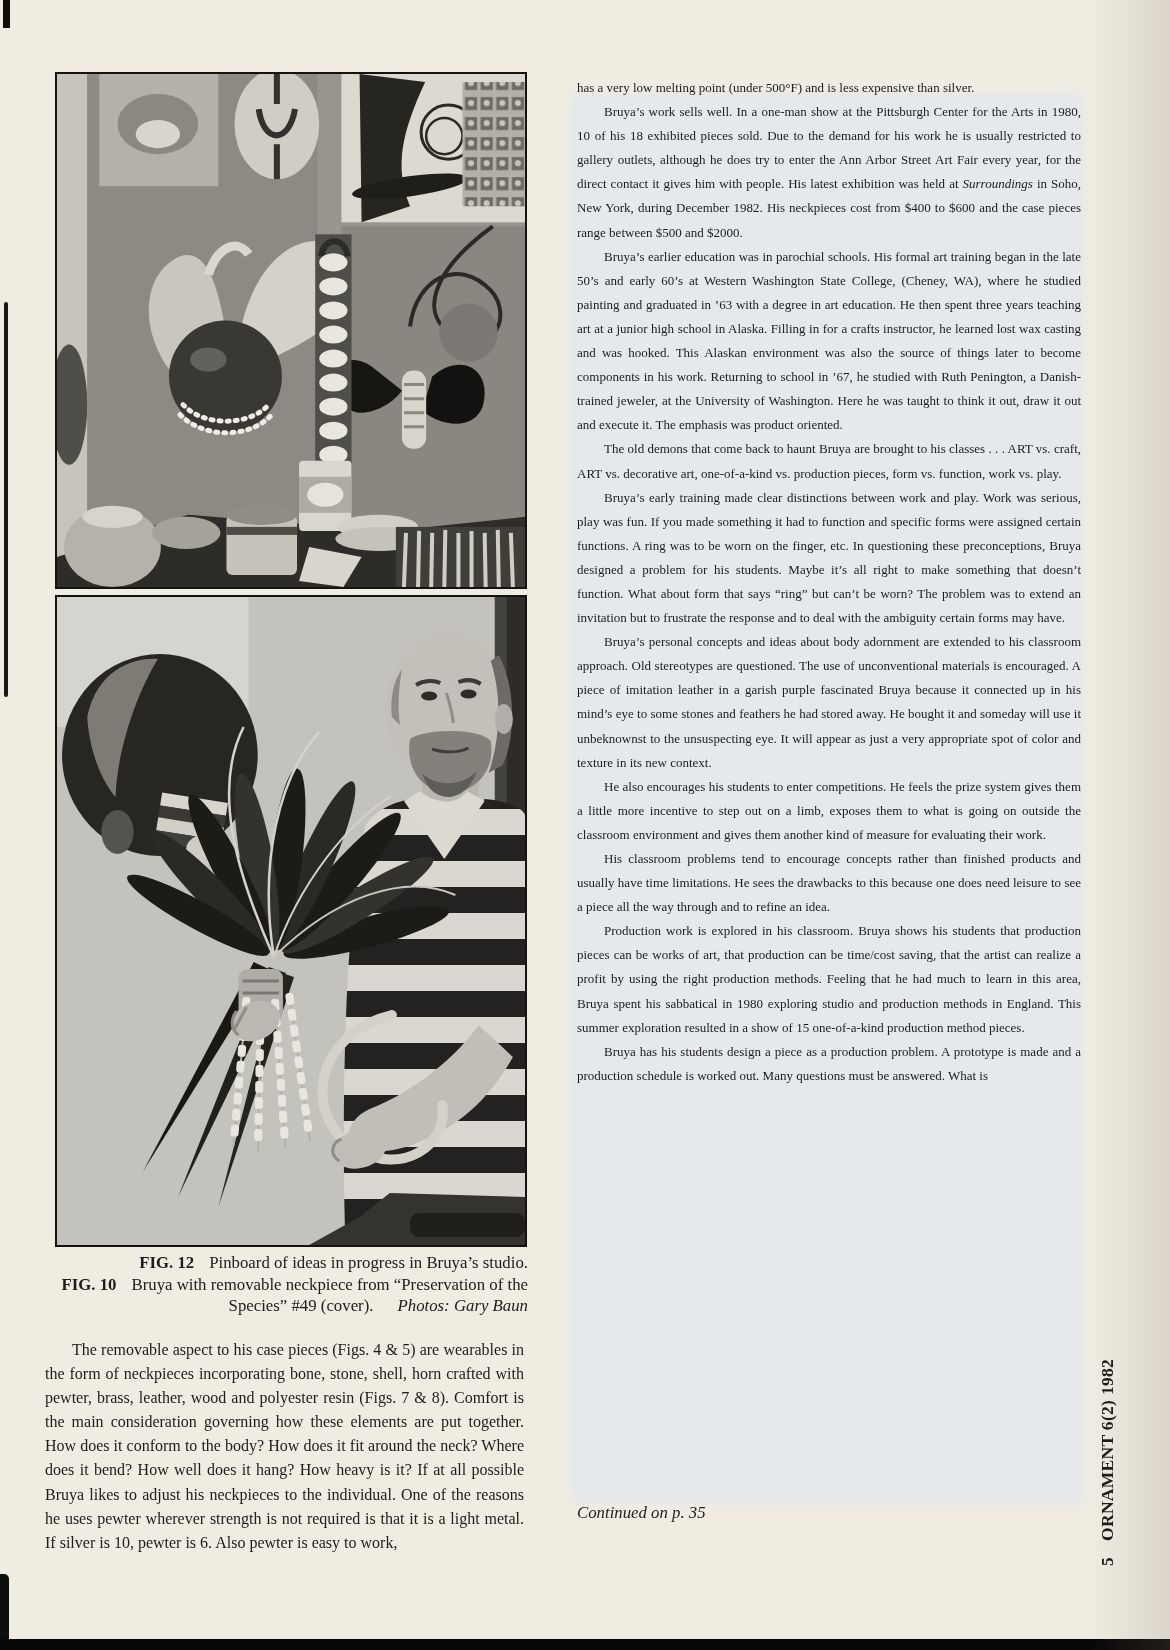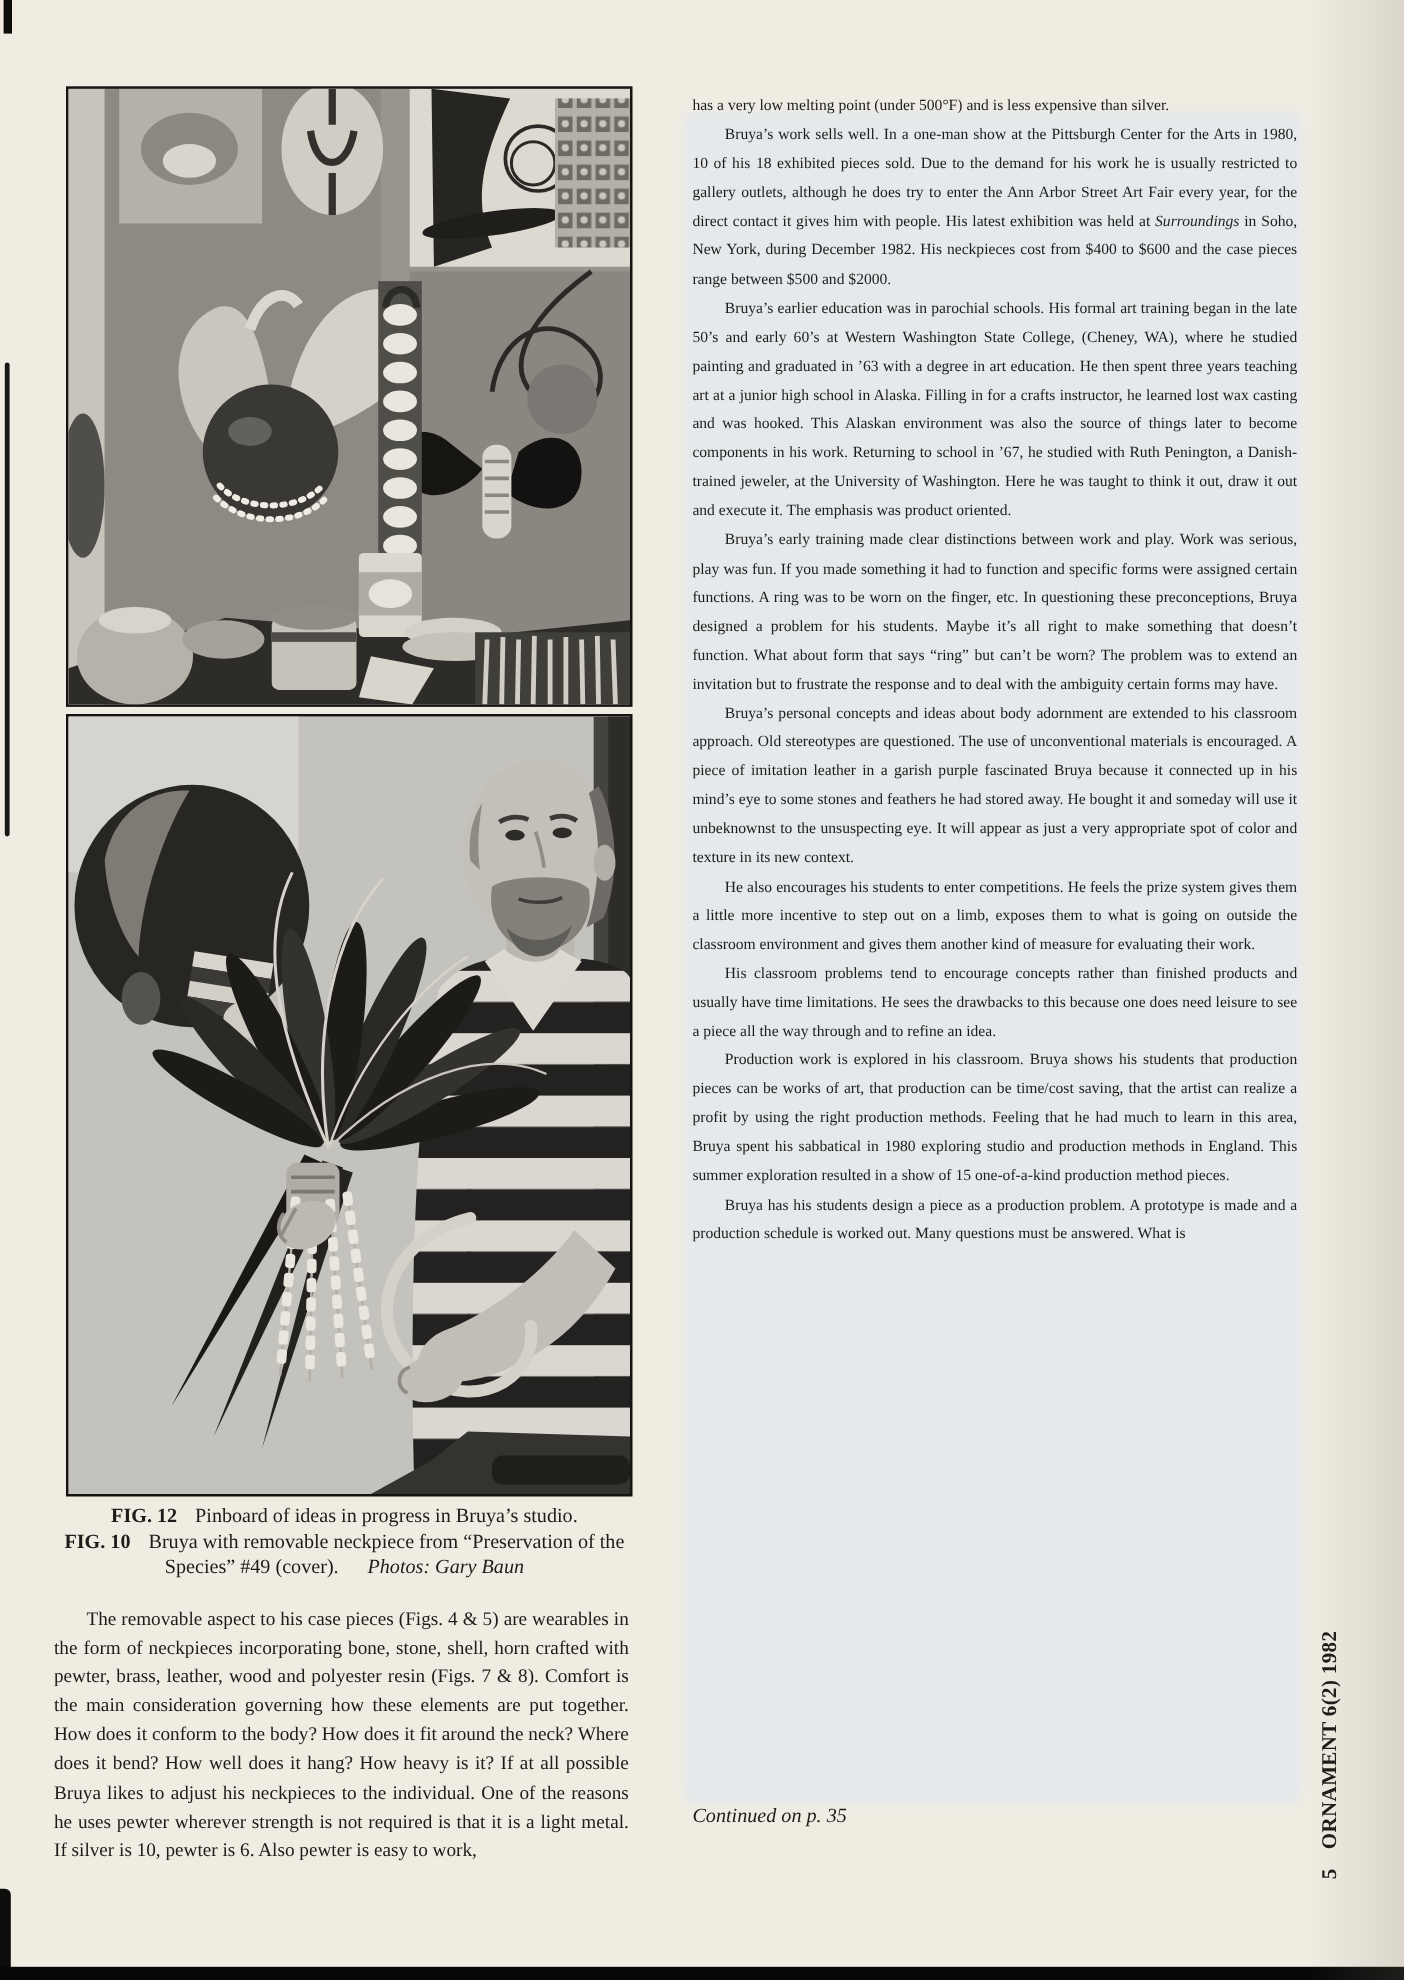--- a/index.html
+++ b/index.html
@@ -16,21 +16,21 @@
   }
   .photo-frame {
     position:absolute; left:55px; width:472px;
     border:2px solid #131312; background:#9a978f;
   }
   .photo-1 { top:72px; height:517px; }
   .photo-2 { top:595px; height:652px; }
   .photo-frame svg { display:block; width:100%; height:100%; }
   .captions {
     position:absolute; left:46px; top:1252px; width:482px;
-    font-size:16.8px; line-height:21.6px; text-align:center;
+    font-size:16.8px; line-height:21.6px; text-align:right;
   }
   .captions b { font-weight:bold; margin-right:15px; }
   .captions .credit { font-style:italic; margin-left:24px; }
   .col-left {
     position:absolute; left:45px; top:1338px; width:479px;
     font-size:16px; line-height:24.1px; text-align:justify;
   }
   .col-right {
     position:absolute; left:577px; top:76px; width:504px;
     font-size:13px; line-height:24.1px; text-align:justify;
@@ -254,20 +254,21 @@
   </div>
 
   <div class="col-left">
     <p class="ind">The removable aspect to his case pieces (Figs. 4 &amp; 5) are wearables in the form of neckpieces incorporating bone, stone, shell, horn crafted with pewter, brass, leather, wood and polyester resin (Figs. 7 &amp; 8). Comfort is the main consideration governing how these elements are put together. How does it conform to the body? How does it fit around the neck? Where does it bend? How well does it hang? How heavy is it? If at all possible Bruya likes to adjust his neckpieces to the individual. One of the reasons he uses pewter wherever strength is not required is that it is a light metal. If silver is 10, pewter is 6. Also pewter is easy to work,</p>
   </div>
 
   <div class="col-right">
     <p>has a very low melting point (under 500°F) and is less expensive than silver.</p>
     <p class="ind"><span>Bruya’s work sells well. In a one-man show at the Pittsburgh Center for the Arts in 1980, 10 of his 18 exhibited pieces sold. Due to the demand for his work he is usually restricted to gallery outlets, although he does try to enter the Ann Arbor Street Art Fair every year, for the direct contact it gives him with people. His latest exhibition was held at </span><span class="ital">Surroundings</span><span> in Soho, New York, during December 1982. His neckpieces cost from $400 to $600 and the case pieces range between $500 and $2000.</span></p>
     <p class="ind">Bruya’s earlier education was in parochial schools. His formal art training began in the late 50’s and early 60’s at Western Washington State College, (Cheney, WA), where he studied painting and graduated in ’63 with a degree in art education. He then spent three years teaching art at a junior high school in Alaska. Filling in for a crafts instructor, he learned lost wax casting and was hooked. This Alaskan environment was also the source of things later to become components in his work. Returning to school in ’67, he studied with Ruth Penington, a Danish-trained jeweler, at the University of Washington. Here he was taught to think it out, draw it out and execute it. The emphasis was product oriented.</p>
+    <p class="ind">The old demons that come back to haunt Bruya are brought to his classes . . . ART vs. craft, ART vs. decorative art, one-of-a-kind vs. production pieces, form vs. function, work vs. play.</p>
     <p class="ind">Bruya’s early training made clear distinctions between work and play. Work was serious, play was fun. If you made something it had to function and specific forms were assigned certain functions. A ring was to be worn on the finger, etc. In questioning these preconceptions, Bruya designed a problem for his students. Maybe it’s all right to make something that doesn’t function. What about form that says “ring” but can’t be worn? The problem was to extend an invitation but to frustrate the response and to deal with the ambiguity certain forms may have.</p>
     <p class="ind">Bruya’s personal concepts and ideas about body adornment are extended to his classroom approach. Old stereotypes are questioned. The use of unconventional materials is encouraged. A piece of imitation leather in a garish purple fascinated Bruya because it connected up in his mind’s eye to some stones and feathers he had stored away. He bought it and someday will use it unbeknownst to the unsuspecting eye. It will appear as just a very appropriate spot of color and texture in its new context.</p>
     <p class="ind">He also encourages his students to enter competitions. He feels the prize system gives them a little more incentive to step out on a limb, exposes them to what is going on outside the classroom environment and gives them another kind of measure for evaluating their work.</p>
     <p class="ind">His classroom problems tend to encourage concepts rather than finished products and usually have time limitations. He sees the drawbacks to this because one does need leisure to see a piece all the way through and to refine an idea.</p>
     <p class="ind">Production work is explored in his classroom. Bruya shows his students that production pieces can be works of art, that production can be time/cost saving, that the artist can realize a profit by using the right production methods. Feeling that he had much to learn in this area, Bruya spent his sabbatical in 1980 exploring studio and production methods in England. This summer exploration resulted in a show of 15 one-of-a-kind production method pieces.</p>
     <p class="ind">Bruya has his students design a piece as a production problem. A prototype is made and a production schedule is worked out. Many questions must be answered. What is</p>
   </div>
 
   <div class="continued">Continued on p. 35</div>
 

